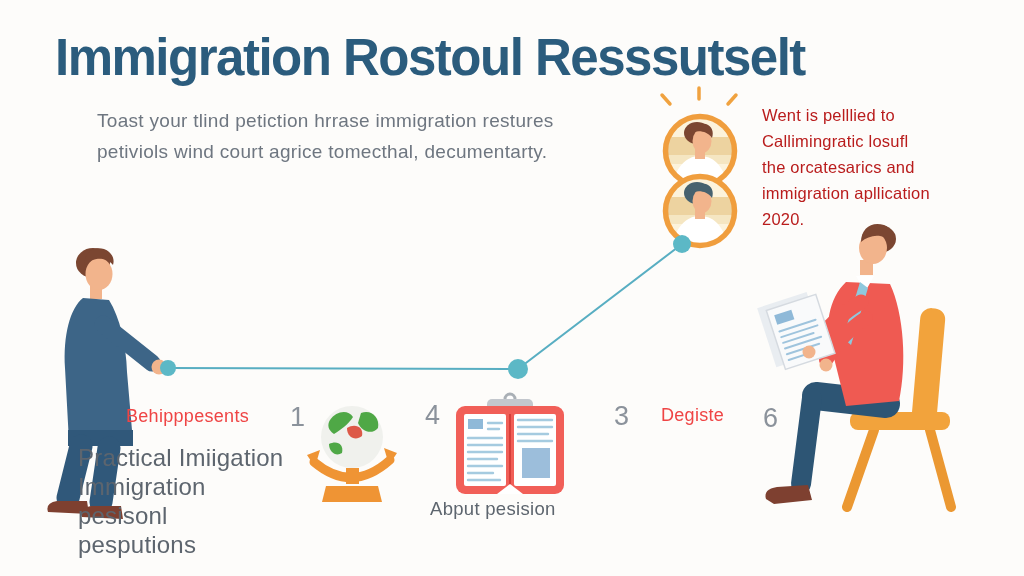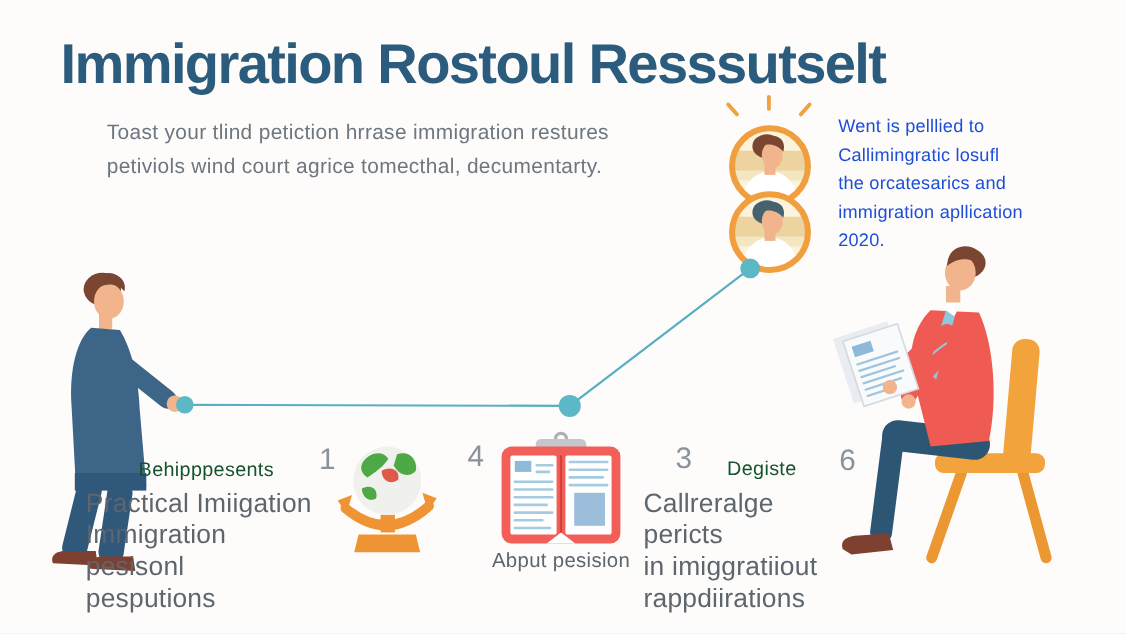--- a/index.html
+++ b/index.html
@@ -14,30 +14,30 @@
     font-size:51px; font-weight:700; letter-spacing:-1.5px;
     color:#2b5c7d; white-space:nowrap;
   }
   .intro {
     left:57px; top:105px; width:520px;
     font-size:19px; line-height:31px; color:#6e7680;
     white-space:pre-line; letter-spacing:0.3px;margin-left:40px;
   }
   .side-note {
     left:762px; top:102px; width:235px;
-    font-size:16.5px; line-height:26px; color:#1d4ed8;
+    font-size:16.5px; line-height:26px; color:#b91c1c;
     white-space:pre-line; letter-spacing:0.2px;
   }
-  .step-title { font-size:18px; color:#14532d; text-align:center; letter-spacing:0.3px;margin-top:11px; }
+  .step-title { font-size:18px; color:#ef4444; text-align:center; letter-spacing:0.3px; }
   .step-body {
     font-size:24px; line-height:29px; color:#5d656e; text-align:left;
     white-space:pre-line; letter-spacing:0.2px;
   }
   .num { font-size:27px; color:#8b929b; }
-  .caption { font-size:18.5px; color:#5d656e; text-align:center; letter-spacing:0.3px; }
+  .caption { font-size:18.5px; color:#5d656e; text-align:left; letter-spacing:0.3px; }
   svg.scene { position:absolute; left:0; top:0; width:1024px; height:576px; }
 </style>
 </head>
 <body>
 
 <div class="canvas">
 
   <svg class="scene" viewBox="0 0 1024 576">
 
     <g stroke="#f0a23f" stroke-width="3.5" stroke-linecap="round">
@@ -194,19 +194,16 @@
   <div class="abs step-body" style="left:78px; top:443px; width:220px;">Practical Imiigation
 Immigration pesisonl
 pesputions</div>
 
   <div class="abs num" style="left:290px; top:402px;">1</div>
   <div class="abs num" style="left:425px; top:400px;">4</div>
   <div class="abs num" style="left:614px; top:401px;">3</div>
   <div class="abs num" style="left:763px; top:403px;">6</div>
 
   <div class="abs step-title" style="left:661px; top:405px; width:80px; text-align:left;">Degiste</div>
-  <div class="abs step-body" style="left:585px; top:443px; width:180px;">Callreralge pericts
-in imiggratiiout
-rappdiirations</div>
 
   <div class="abs caption" style="left:430px; top:498px; width:160px;">Abput pesision</div>
 
 </div>
 
 </body></html>

